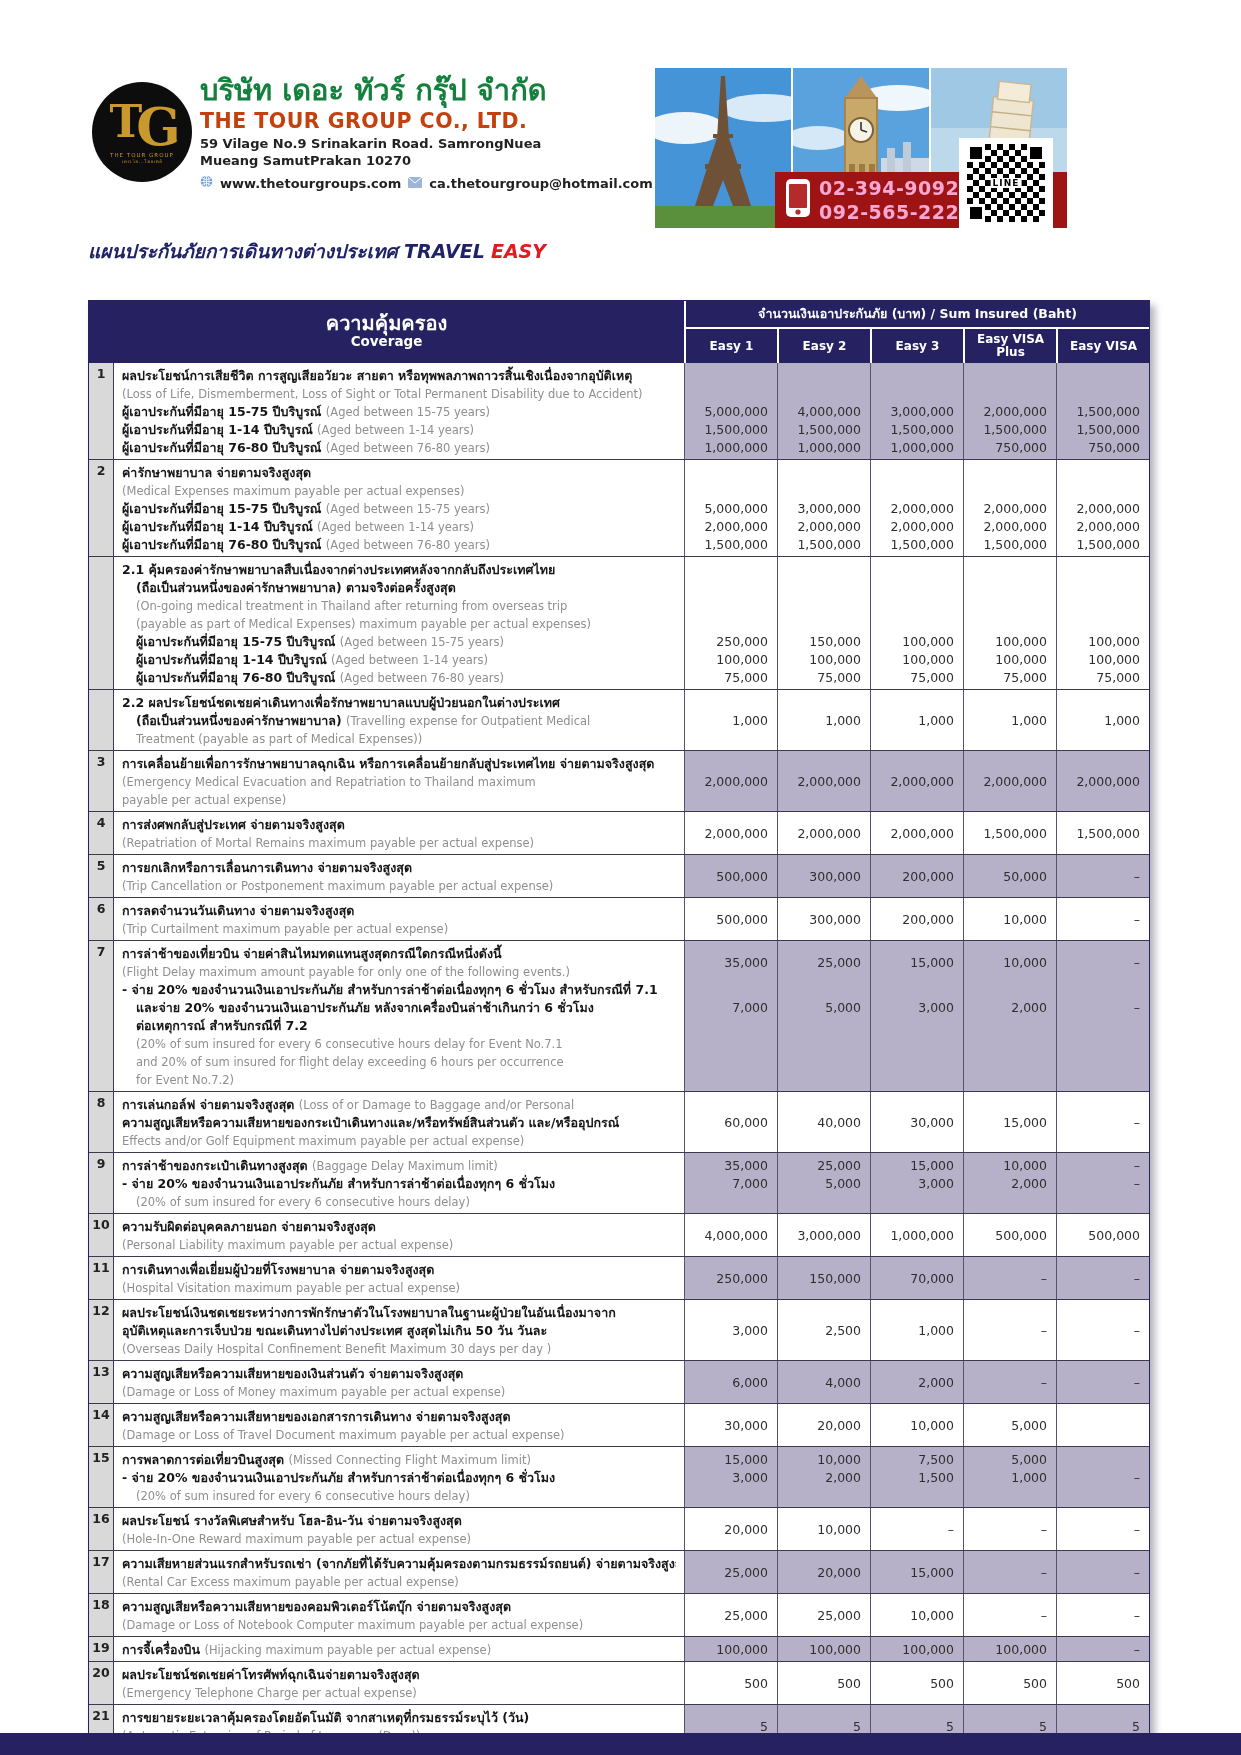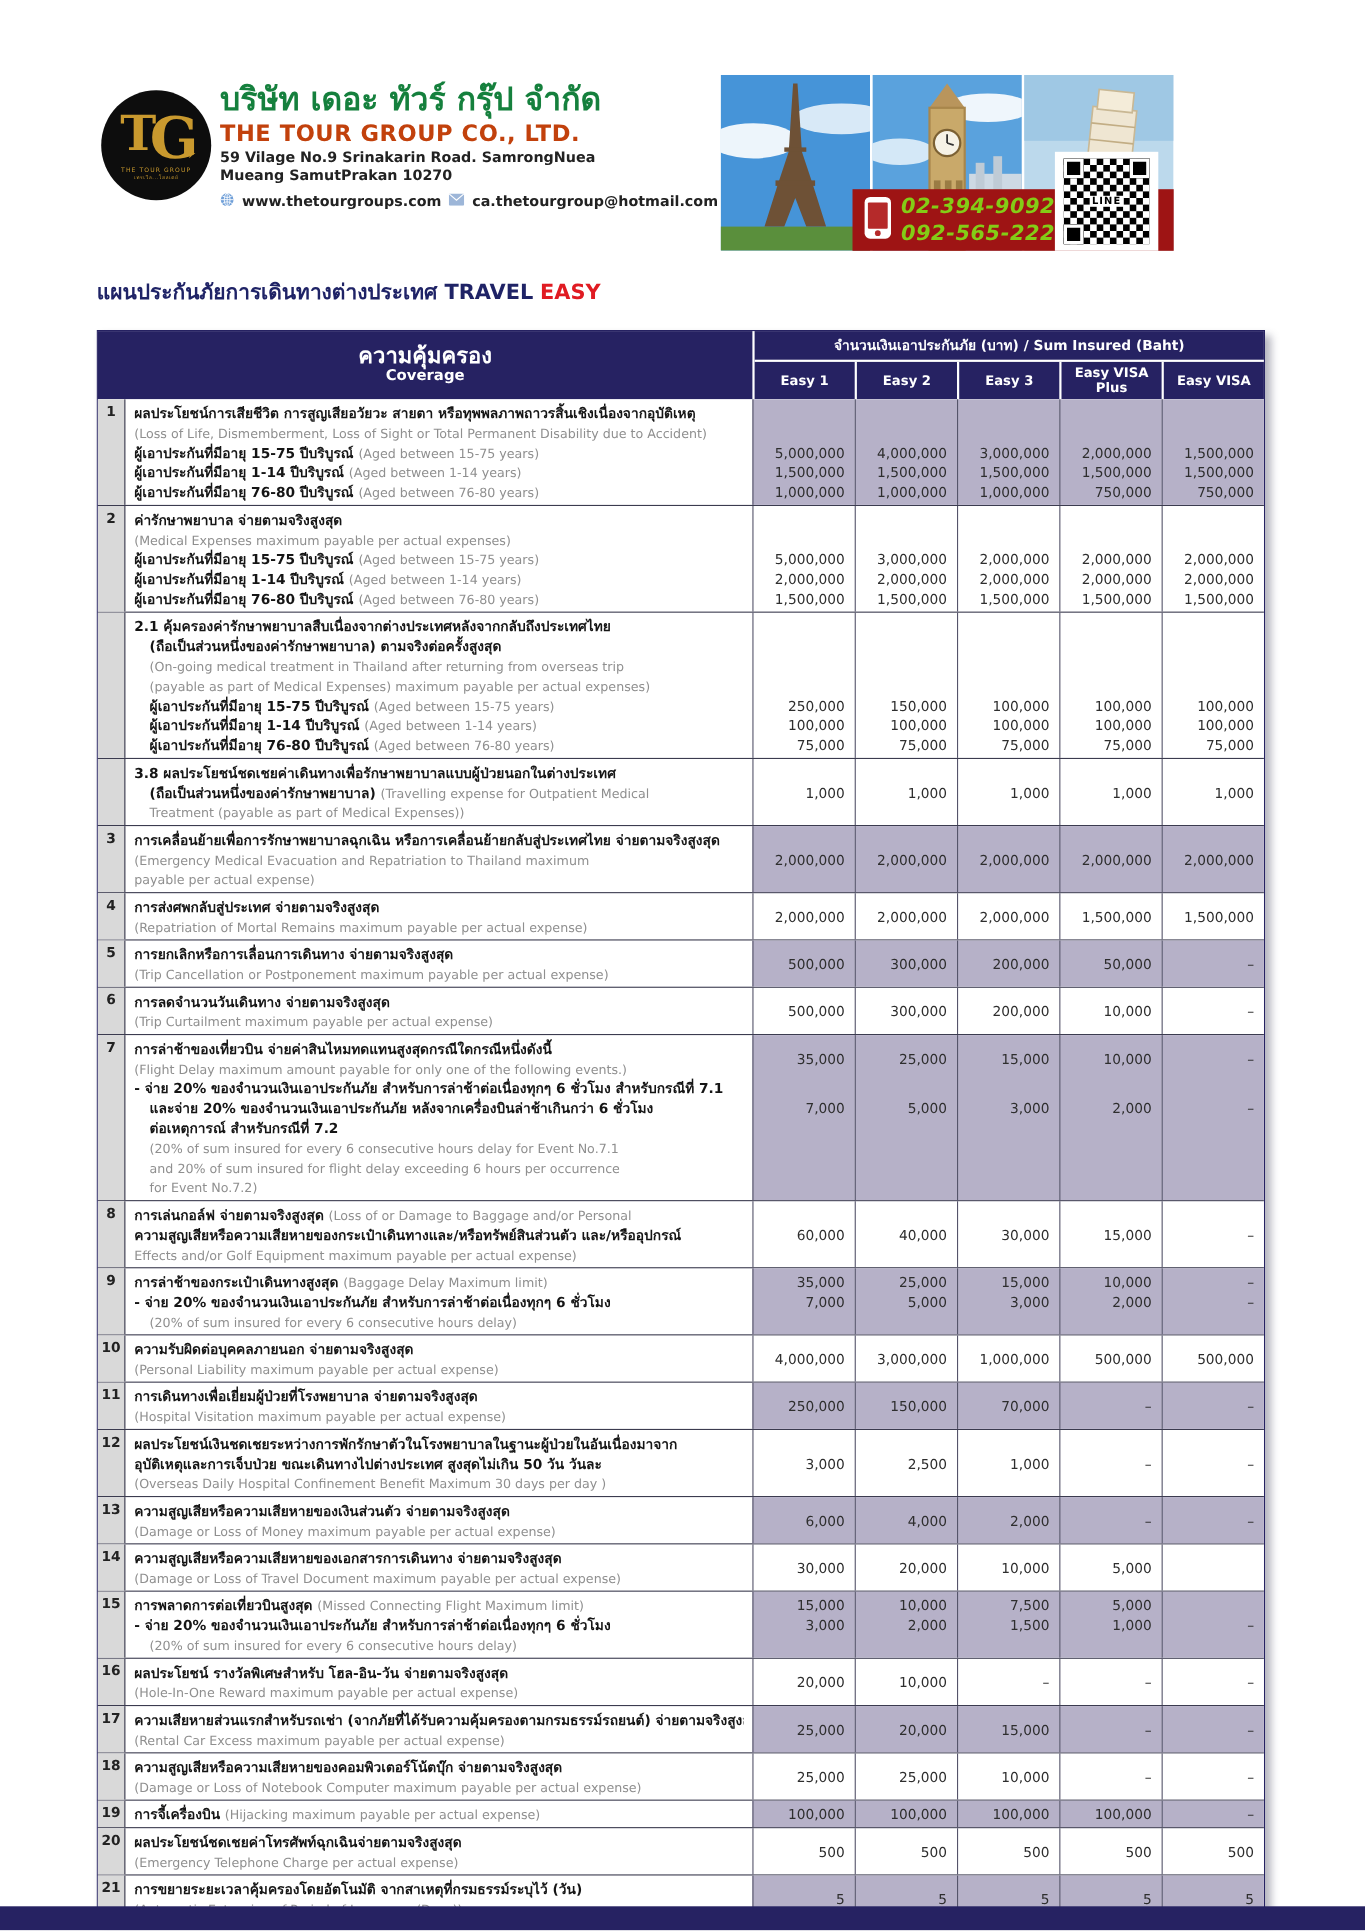--- a/index.html
+++ b/index.html
@@ -22,32 +22,32 @@
   .addr{font-size:13px;font-weight:bold;color:#222;line-height:17px;}
   .contact{display:flex;align-items:center;gap:7px;margin-top:6px;font-size:13px;font-weight:bold;color:#222;}
   .mini-ic{display:inline-block;}
 
   
   #collage{position:absolute;left:567px;top:2px;width:412px;height:160px;display:flex;gap:2px;background:#fff;}
   .panel{flex:1 1 0;position:relative;overflow:hidden;}
   #phonebar{position:absolute;left:120px;top:104px;width:292px;height:56px;background:#9e1414;
             display:flex;align-items:center;gap:8px;padding-left:10px;box-sizing:border-box;}
   #phonebar .nums{display:flex;flex-direction:column;line-height:24px;}
-  .phone-num{color:#84cc16;font-size:19px;font-weight:bold;letter-spacing:.5px;font-style:italic;}
+  .phone-num{color:#f9a8d4;font-size:19px;font-weight:bold;letter-spacing:.5px;}
   #qrbox{position:absolute;right:14px;top:70px;width:94px;height:90px;background:#ffffff;
          display:flex;align-items:center;justify-content:center;}
   .qr{position:relative;width:78px;height:78px;
       background:repeating-conic-gradient(#000 0 25%,#fff 0 50%) 0 0/12px 12px;}
   .qr .finder{position:absolute;width:18px;height:18px;background:#000;box-shadow:inset 0 0 0 3px #fff,inset 0 0 0 6px #000;}
   .qr .f1{left:0;top:0}.qr .f2{right:0;top:0}.qr .f3{left:0;bottom:0}
   .qr .line-lbl{position:absolute;left:50%;top:50%;transform:translate(-50%,-50%);
       background:#fff;color:#000;font-size:9px;font-weight:bold;padding:0 2px;letter-spacing:1px;}
 
   
-  #title{position:absolute;left:88px;top:250px;font-size:19px;font-weight:bold;}
+  #title{position:absolute;left:88px;top:236px;font-size:19px;font-weight:bold;font-style:italic;}
   #title .t-navy{color:#1f2366;} #title .t-red{color:#e01b22;margin-left:6px;}
 
   
   #ctable{position:absolute;left:88px;top:300px;width:1062px;border:1.5px solid #262262;
           box-shadow:5px 5px 7px rgba(40,40,70,.35);background:#fff;box-sizing:border-box;}
   #thead{display:flex;background:#262262;color:#fff;}
   #th-left{width:595px;display:flex;flex-direction:column;align-items:center;justify-content:center;height:62px;}
   #th-left .h-th{font-size:20px;font-weight:bold;line-height:19px;text-align:right;}
   #th-left .h-en{font-size:13.5px;font-weight:bold;line-height:17px;}
   #th-right{flex:1;border-left:2px solid #fff;display:flex;flex-direction:column;}
@@ -471,21 +471,21 @@
             </div>
             <div class="vgrp" style="height: 18px;">
               <div class="vtxt">75,000</div>
             </div>
           </div>
         </div>
         <div class="trow">
           <div class="cell-num"></div>
           <div class="cell-desc">
             <div class="grp">
-              <div class="line"><span class="th">3.8 ผลประโยชน์ชดเชยค่าเดินทางเพื่อรักษาพยาบาลแบบผู้ป่วยนอกในต่างประเทศ</span></div>
+              <div class="line"><span class="th">2.2 ผลประโยชน์ชดเชยค่าเดินทางเพื่อรักษาพยาบาลแบบผู้ป่วยนอกในต่างประเทศ</span></div>
               <div class="line ind"><span class="th">(ถือเป็นส่วนหนึ่งของค่ารักษาพยาบาล) </span><span class="en">(Travelling expense for Outpatient Medical</span></div>
               <div class="line ind"><span class="en">Treatment (payable as part of Medical Expenses))</span></div>
             </div>
           </div>
           <div class="cell-val">
             <div class="vgrp" style="height: 54px;">
               <div class="vtxt">1,000</div>
             </div>
           </div>
           <div class="cell-val">

